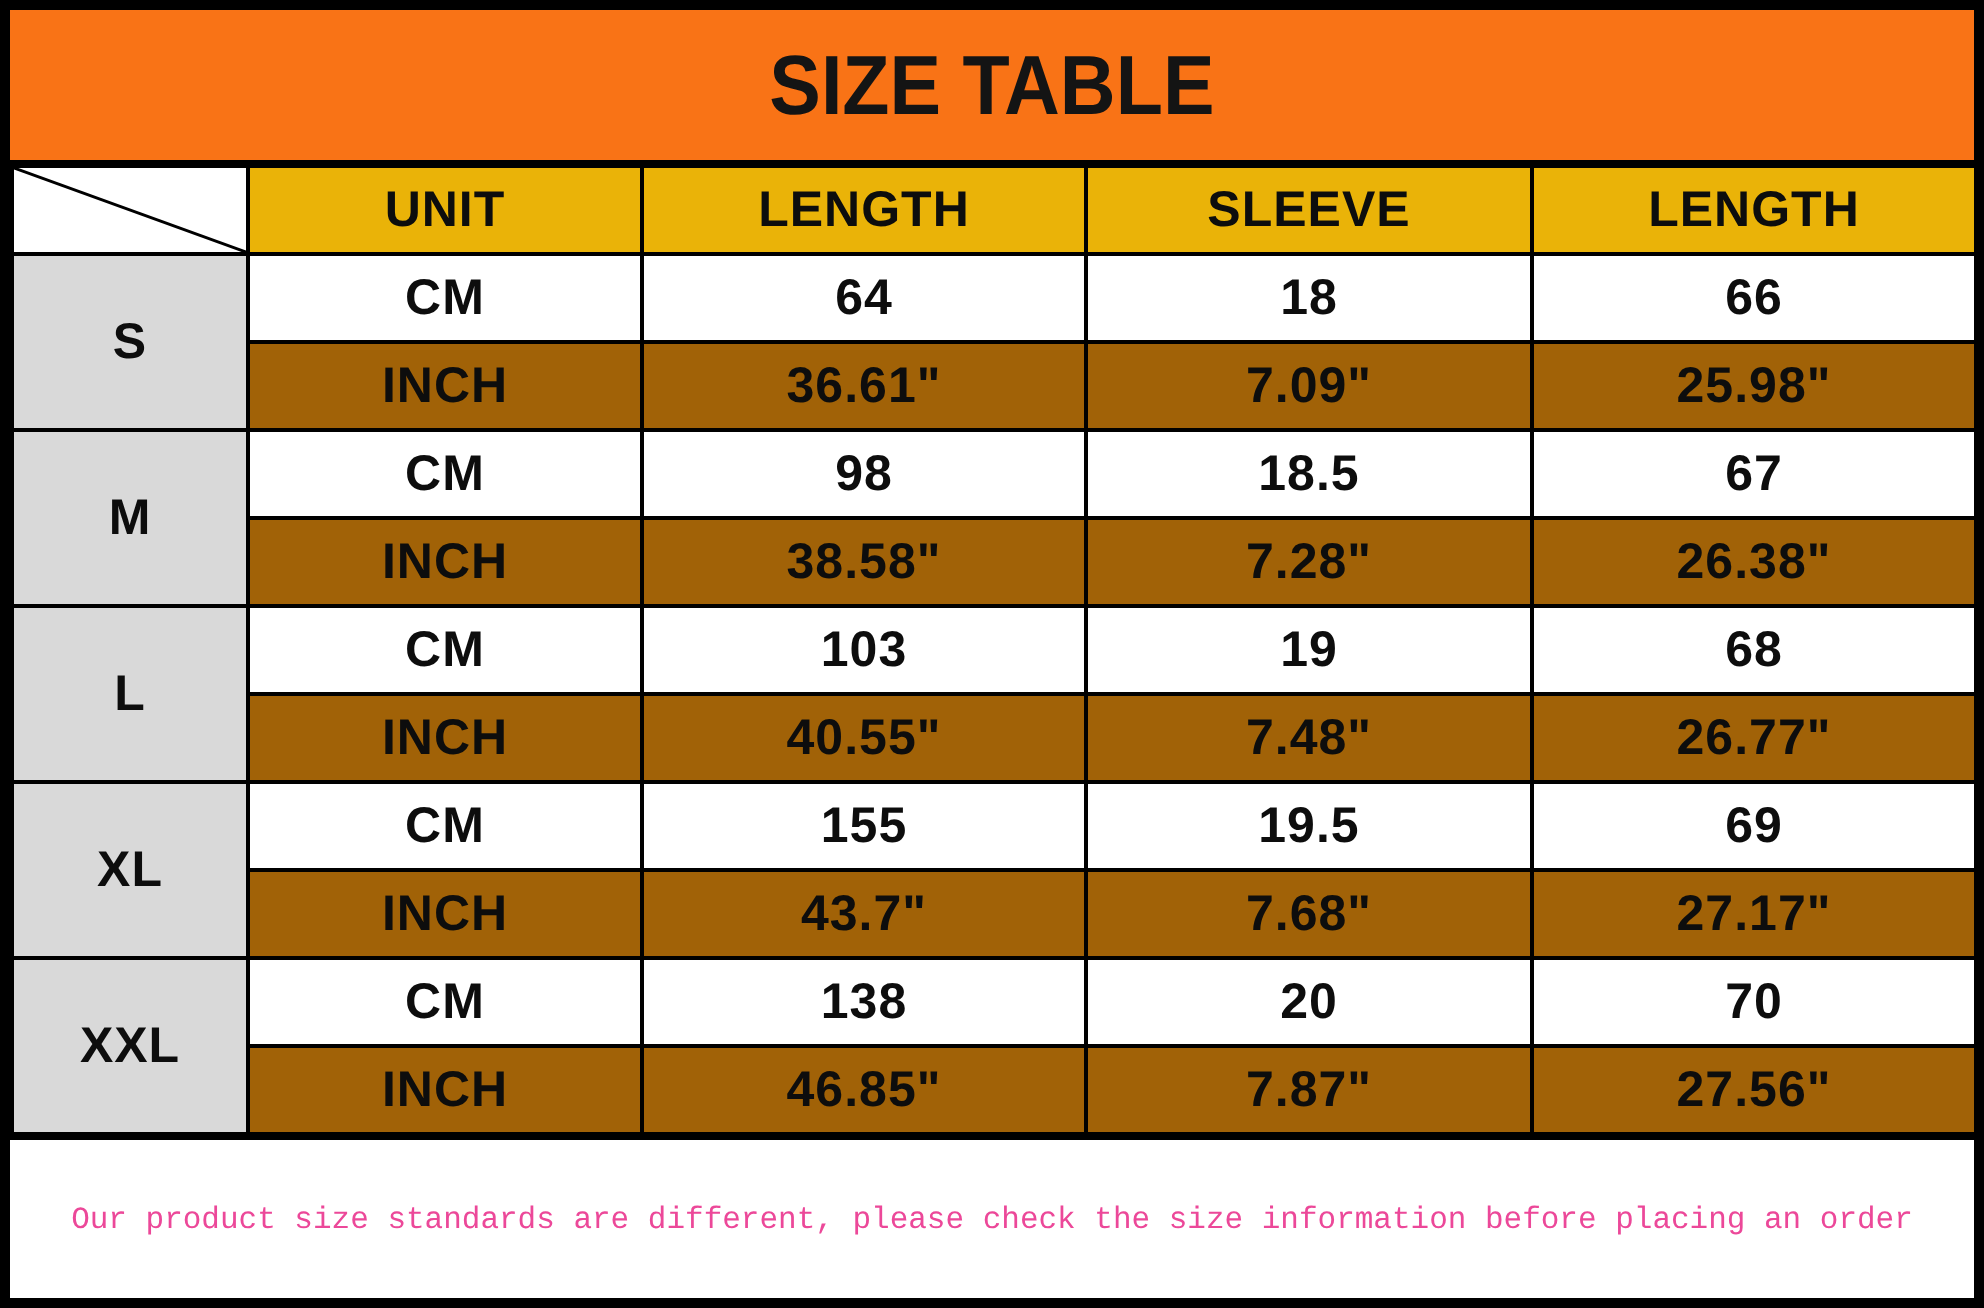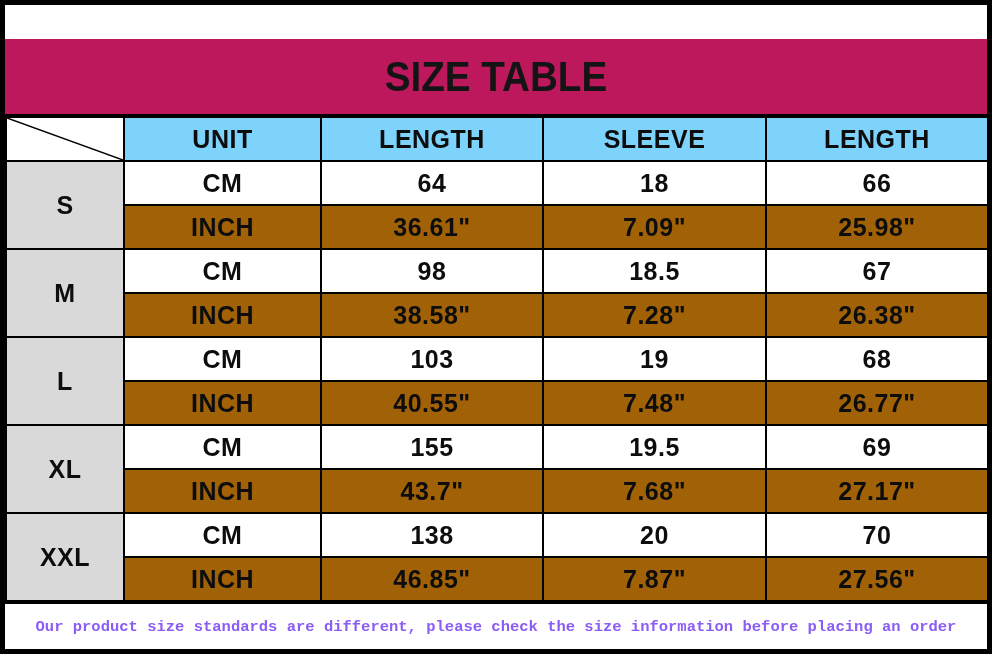--- a/index.html
+++ b/index.html
@@ -15,26 +15,25 @@
     border: 5px solid #000000;
     background: #ffffff;
     display: flex;
     flex-direction: column;
     overflow: hidden;
   }
   .title-bar {
     box-sizing: border-box;
     height: 77px;
     flex: 0 0 77px;
-    background: #be185d;
+    background: #f97316;
     border-bottom: 2px solid #000000;
     display: flex;
     align-items: center;
     justify-content: center;
-    margin-top: 34px;
   }
   .title-bar span {
     font-size: 42px;
     font-weight: bold;
     color: #141414;
     letter-spacing: 0px;
     transform: scaleX(0.92);
   }
   table.size-table {
     border-collapse: collapse;
@@ -48,21 +47,21 @@
     height: 42px;
     text-align: center;
     vertical-align: middle;
     font-weight: bold;
     font-size: 25px;
     color: #0d0d0d;
     padding: 0;
     letter-spacing: 0.5px;
     overflow: hidden;
   }
-  th.col-head { background: #7dd3fc; letter-spacing: 1px; }
+  th.col-head { background: #eab308; letter-spacing: 1px; }
   td.size-label { background: #d9d9d9; }
   tr.row-cm  td.val-cell  { background: #ffffff; border-radius: 22px; }
   tr.row-inch td.val-cell { background: #a16207; }
   th.diag {
     background: #ffffff;
     position: relative;
     padding: 0;
   }
   th.diag svg {
     position: absolute;
@@ -75,23 +74,23 @@
     box-sizing: border-box;
     flex: 1 1 auto;
     border-top: 2px solid #000000;
     background: #ffffff;
     display: flex;
     align-items: center;
     justify-content: center;
   }
   .footer span {
     font-family: "Liberation Mono", "DejaVu Sans Mono", monospace;
-    font-weight: bold;
+    font-weight: normal;
     font-size: 15.5px;
-    color: #8b5cf6;
+    color: #ec4899;
     white-space: nowrap;
   }
 </style>
 </head>
 <body>
 
 <div class="frame">
 
   <div class="title-bar">
     <span>SIZE TABLE</span>

